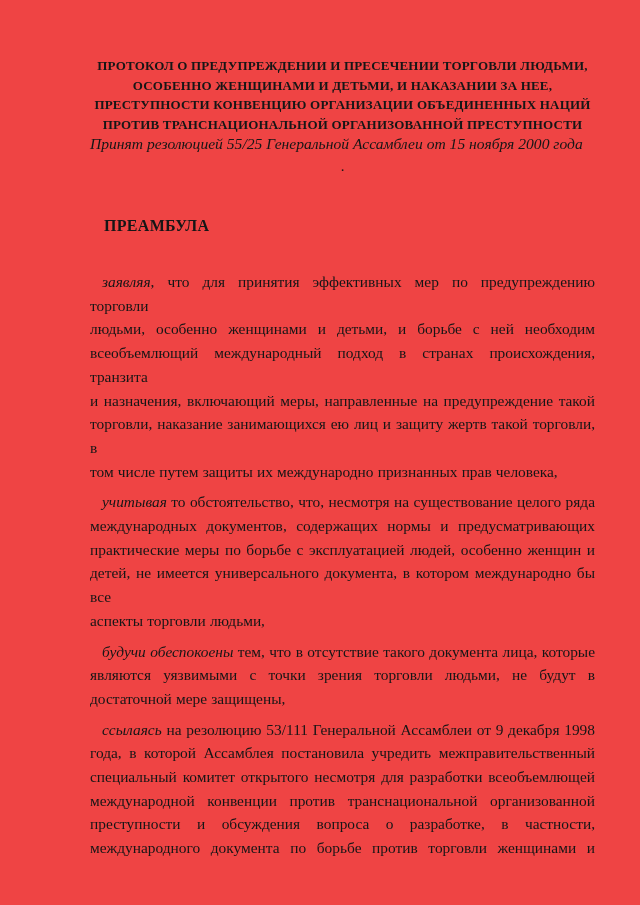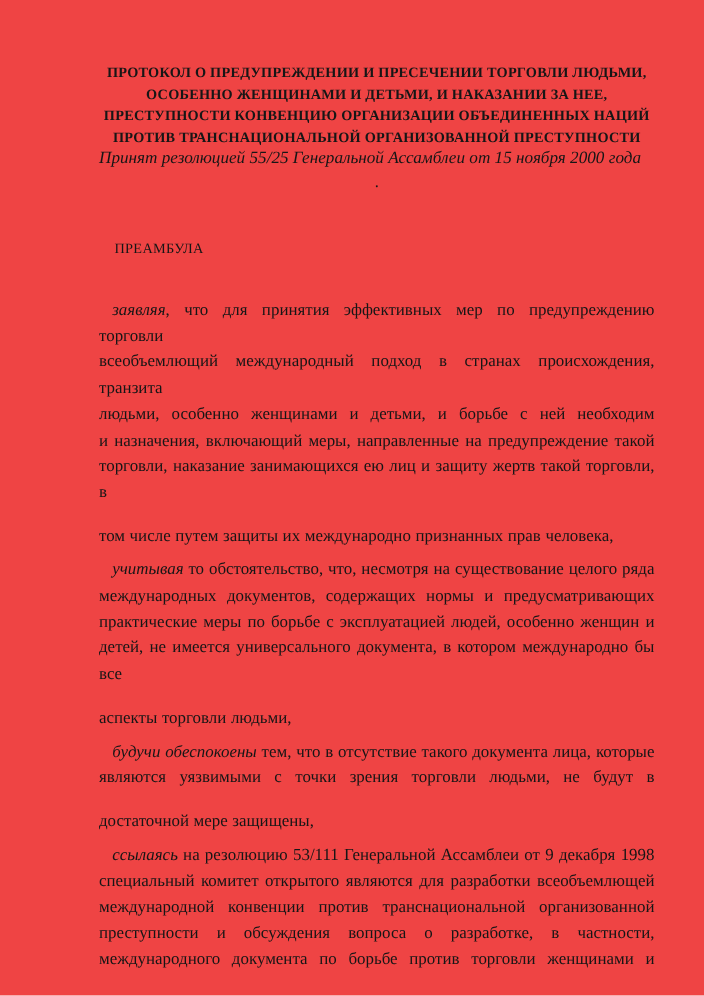--- a/index.html
+++ b/index.html
@@ -38,22 +38,22 @@
     text-align: left;
   }
   .stray-dot {
     text-align: center;
     font-size: 15px;
     line-height: 18px;
     margin-top: 3px;
   }
   
   .preamble-heading {
-    font-weight: 400;
-    font-size: 13px;
+    font-weight: 700;
+    font-size: 16px;
     line-height: 18px;
     margin-top: 42px;
     padding-left: 14px;
     letter-spacing: 0.3px;
   }
   .opening {
     font-style: italic;
     font-size: 15.8px;
     line-height: 22px;
     margin-top: 25px;
@@ -63,21 +63,21 @@
   .paragraph { margin-top: 7px; }
   .paragraph.first-paragraph { margin-top: 35px; }
   .line {
     font-size: 15.4px;
     line-height: 23.7px;
     text-align: justify;
     text-align-last: justify;
     word-spacing: 0.02em;
   }
   .line.first { text-indent: 12px; }
-  .line.last { text-align-last: left; margin-top: 16px; }
+  .line.last { text-align-last: left; }
   em { }
 </style>
 </head>
 <body>
 
 <div class="page">
   <div class="content">
 
     <header>
       <div>
@@ -88,41 +88,42 @@
       </div>
       <div class="subtitle">Принят резолюцией 55/25 Генеральной Ассамблеи от 15 ноября 2000 года</div>
       <div class="stray-dot">.</div>
     </header>
 
     <section>
       <h2 class="preamble-heading">ПРЕАМБУЛА</h2>
       <div id="paragraphs">
           <div class="paragraph first-paragraph">
             <div class="line first"><em>заявляя</em><span>, что для принятия эффективных мер по предупреждению торговли</span></div>
+            <div class="line">людьми, особенно женщинами и детьми, и борьбе с ней необходим</div>
             <div class="line">всеобъемлющий международный подход в странах происхождения, транзита</div>
-            <div class="line">людьми, особенно женщинами и детьми, и борьбе с ней необходим</div>
             <div class="line">и назначения, включающий меры, направленные на предупреждение такой</div>
             <div class="line">торговли, наказание занимающихся ею лиц и защиту жертв такой торговли, в</div>
             <div class="line last">том числе путем защиты их международно признанных прав человека,</div>
           </div>
           <div class="paragraph">
             <div class="line first"><em>учитывая</em><span> то обстоятельство, что, несмотря на существование целого ряда</span></div>
             <div class="line">международных документов, содержащих нормы и предусматривающих</div>
             <div class="line">практические меры по борьбе с эксплуатацией людей, особенно женщин и</div>
             <div class="line">детей, не имеется универсального документа, в котором международно бы все</div>
             <div class="line last">аспекты торговли людьми,</div>
           </div>
           <div class="paragraph">
             <div class="line first"><em>будучи обеспокоены</em><span> тем, что в отсутствие такого документа лица, которые</span></div>
             <div class="line">являются уязвимыми с точки зрения торговли людьми, не будут в</div>
             <div class="line last">достаточной мере защищены,</div>
           </div>
           <div class="paragraph">
             <div class="line first"><em>ссылаясь</em><span> на резолюцию 53/111 Генеральной Ассамблеи от 9 декабря 1998</span></div>
-            <div class="line">специальный комитет открытого являются для разработки всеобъемлющей</div>
+            <div class="line">года, в которой Ассамблея постановила учредить межправительственный</div>
+            <div class="line">специальный комитет открытого несмотря для разработки всеобъемлющей</div>
             <div class="line">международной конвенции против транснациональной организованной</div>
             <div class="line">преступности и обсуждения вопроса о разработке, в частности,</div>
             <div class="line">международного документа по борьбе против торговли женщинами и</div>
           </div>
         </div>
     </section>
 
   </div>
 </div>
 

